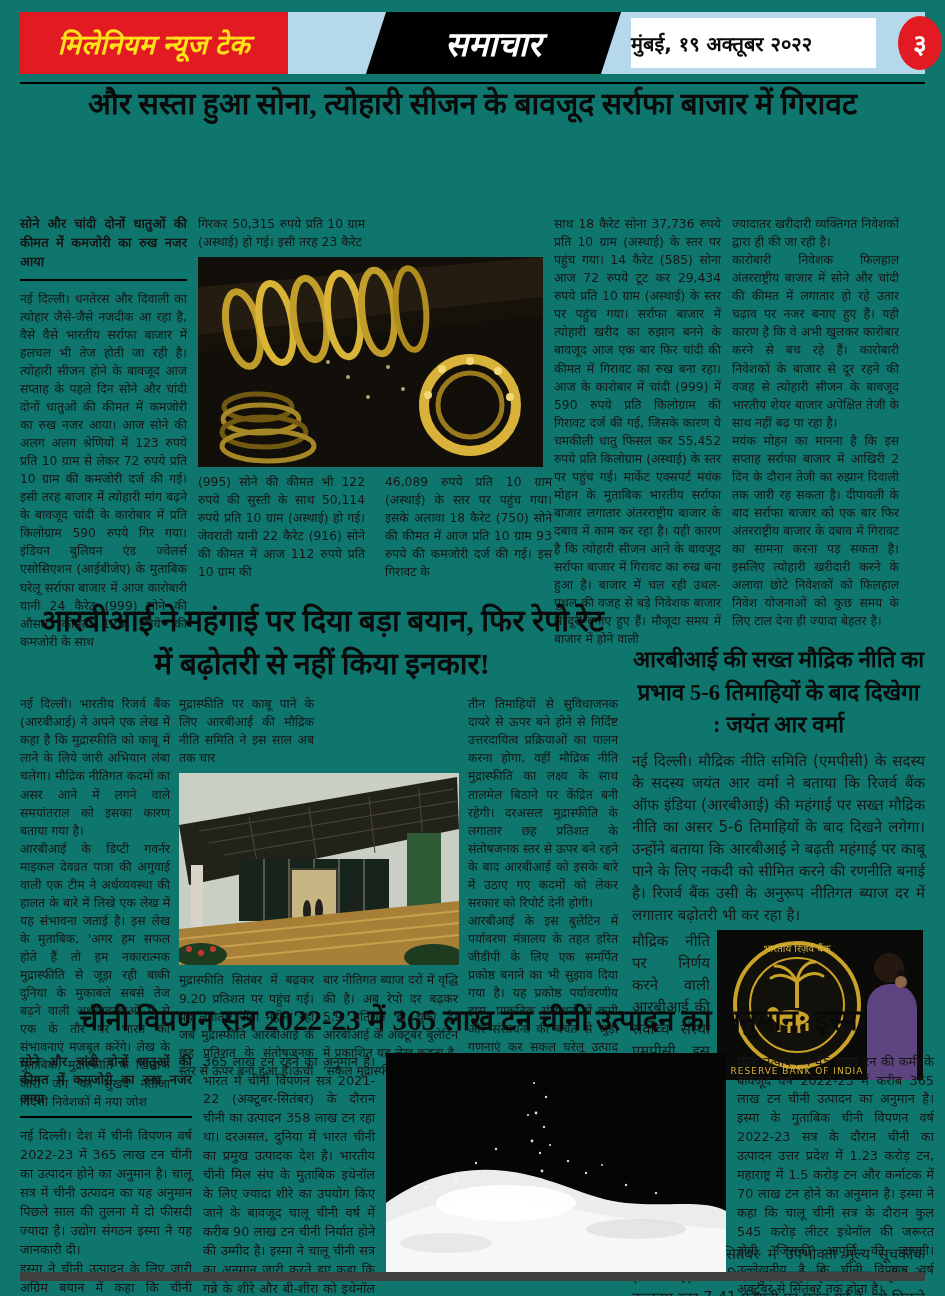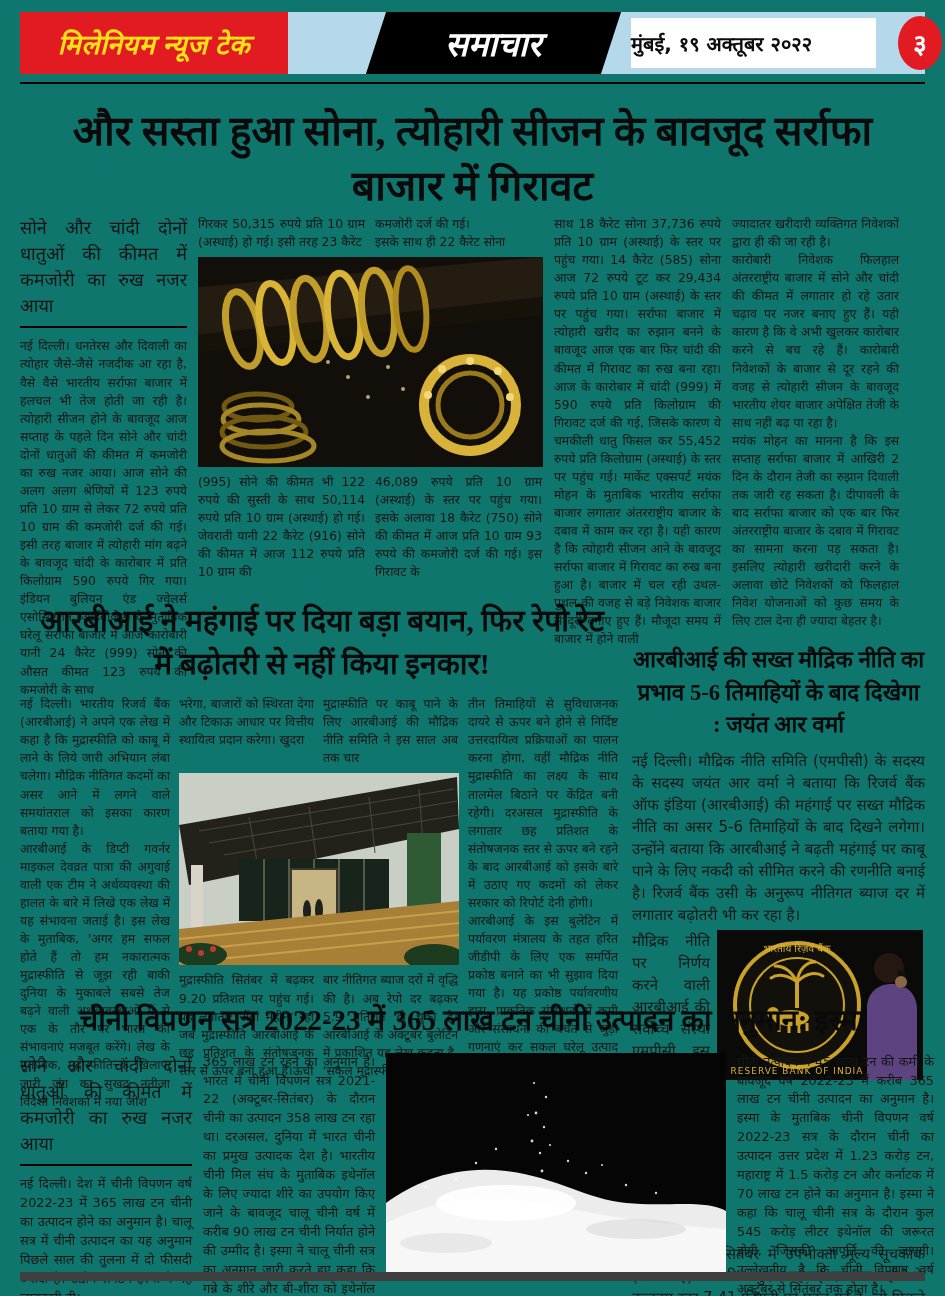--- a/index.html
+++ b/index.html
@@ -37,41 +37,41 @@
   .date-text { font-weight:bold; font-size:20px; color:#0c0c0c; white-space:nowrap; }
   .page-badge {
     margin-left:22px; width:44px; height:54px; background:#e21b22; border-radius:50%;
     display:flex; align-items:center; justify-content:center; flex:none;
   }
   .page-badge-text { color:#fff; font-weight:bold; font-size:26px; }
   .mast-rule { position:absolute; left:20px; top:82px; width:905px; border-top:2px solid #000; }
 
   
   .h1 {
-    position:absolute; left:40px; top:104px; width:865px;
+    position:absolute; left:40px; top:84px; width:865px;
     font-family:"Liberation Serif", serif; font-weight:700; color:#0a0a0a;
-    font-size:41px; line-height:1.33; text-align:center;
+    font-size:30px; line-height:1.33; text-align:center;
   }
   .h2 {
     font-family:"Liberation Serif", serif; font-weight:700; color:#0a0a0a; text-align:center;
   }
 
   
   .bodytext {
     font-size:12.3px; line-height:1.47; text-align:justify; color:#161616;
     white-space:pre-line;
   }
-  .standfirst { font-weight:normal; font-size:18px; line-height:1.45; text-align:justify; }
+  .standfirst { font-weight:bold; font-size:13px; line-height:1.45; text-align:justify; }
   .sf-rule { border-top:2px solid #000; margin:7px 0 9px 0; }
 
   
   .story1 { position:absolute; left:20px; top:215px; width:905px; height:378px; display:flex; gap:11px; }
   .s1col { width:167px; flex:none; }
   .s1mid { width:345px; flex:none; display:flex; flex-direction:column; }
-  .s1row { display:flex; gap:10px; }
+  .s1row { display:flex; gap:20px; }
   .s1row .half { width:167px; flex:none; }
   .photo { display:block; margin:6px 0; }
 
   
   .story2 { position:absolute; left:20px; top:600px; width:905px; display:flex; gap:14px; }
   .s2left { width:598px; flex:none; }
   .s2left .h2 { font-size:30px; line-height:1.42; margin:0 4px 10px 10px; }
   .s2grid { display:flex; gap:9px; }
   .s2col { width:150px; flex:none; }
   .s2mid { width:280px; flex:none; display:flex; flex-direction:column; }
@@ -121,22 +121,20 @@
   <section class="story1">
     <div class="s1col">
       <div class="standfirst">सोने और चांदी दोनों धातुओं की कीमत में कमजोरी का रुख नजर आया</div>
       <div class="sf-rule"></div>
       <div class="bodytext">नई दिल्ली। धनतेरस और दिवाली का त्योहार जैसे-जैसे नजदीक आ रहा है, वैसे वैसे भारतीय सर्राफा बाजार में हलचल भी तेज होती जा रही है। त्योहारी सीजन होने के बावजूद आज सप्ताह के पहले दिन सोने और चांदी दोनों धातुओं की कीमत में कमजोरी का रुख नजर आया। आज सोने की अलग अलग श्रेणियों में 123 रुपये प्रति 10 ग्राम से लेकर 72 रुपये प्रति 10 ग्राम की कमजोरी दर्ज की गई। इसी तरह बाजार में त्योहारी मांग बढ़ने के बावजूद चांदी के कारोबार में प्रति किलोग्राम 590 रुपये गिर गया। इंडियन बुलियन एंड ज्वेलर्स एसोसिएशन (आईबीजेए) के मुताबिक घरेलू सर्राफा बाजार में आज कारोबारी यानी 24 कैरेट (999) सोने की औसत कीमत 123 रुपये की कमजोरी के साथ</div>
     </div>
 
     <div class="s1mid">
       <div class="s1row">
         <div class="half bodytext">गिरकर 50,315 रुपये प्रति 10 ग्राम (अस्थाई) हो गई। इसी तरह 23 कैरेट</div>
-        <div class="half bodytext">कमजोरी दर्ज की गई।
-इसके साथ ही 22 कैरेट सोना</div>
       </div>
 
       <svg class="photo" width="345" height="210" viewBox="0 0 345 210">
         <rect width="345" height="210" fill="#120f0a"></rect>
         <polygon points="0,30 345,0 345,40 0,78" fill="#241c10"></polygon>
         <polygon points="0,78 345,40 345,58 0,96" fill="#171209"></polygon>
         <g stroke="#caa52c" fill="none" opacity="0.95">
           <ellipse cx="45" cy="72" rx="16" ry="38" stroke-width="7" transform="rotate(-12 45 72)"></ellipse>
           <ellipse cx="78" cy="66" rx="16" ry="40" stroke-width="7" transform="rotate(-10 78 66)" stroke="#e3bd3a"></ellipse>
           <ellipse cx="112" cy="62" rx="16" ry="41" stroke-width="7" transform="rotate(-8 112 62)"></ellipse>
@@ -180,21 +178,20 @@
   </section>
 
   <section class="story2">
     <div class="s2left">
       <h2 class="h2">आरबीआई ने महंगाई पर दिया बड़ा बयान, फिर रेपो रेट में बढ़ोतरी से नहीं किया इनकार!</h2>
       <div class="s2grid">
         <div class="s2col bodytext">नई दिल्ली। भारतीय रिजर्व बैंक (आरबीआई) ने अपने एक लेख में कहा है कि मुद्रास्फीति को काबू में लाने के लिये जारी अभियान लंबा चलेगा। मौद्रिक नीतिगत कदमों का असर आने में लगने वाले समयांतराल को इसका कारण बताया गया है।
 आरबीआई के डिप्टी गवर्नर माइकल देवव्रत पात्रा की अगुवाई वाली एक टीम ने अर्थव्यवस्था की हालत के बारे में लिखे एक लेख में यह संभावना जताई है। इस लेख के मुताबिक, 'अगर हम सफल होते हैं तो हम नकारात्मक मुद्रास्फीति से जूझ रही बाकी दुनिया के मुकाबले सबसे तेज बढ़ने वाली अर्थव्यवस्थाओं में से एक के तौर पर भारत की संभावनाएं मजबूत करेंगे। लेख के मुताबिक, मुद्रास्फीति के खिलाफ जारी जंग का सुखद नतीजा विदेशी निवेशकों में नया जोश</div>
         <div class="s2mid">
           <div class="s2row">
-            <div class="half bodytext">भरेगा, बाजारों को स्थिरता देगा और टिकाऊ आधार पर वित्तीय स्थायित्व प्रदान करेगा। खुदरा</div>
             <div class="half bodytext">मुद्रास्फीति पर काबू पाने के लिए आरबीआई की मौद्रिक नीति समिति ने इस साल अब तक चार</div>
           </div>
 
           <svg class="photo" width="280" height="192" viewBox="0 0 280 192">
             <rect width="280" height="192" fill="#c9cfc4"></rect>
             <polygon points="0,52 278,4 280,56 10,112" fill="#23221a"></polygon>
             <g stroke="#4a483a" stroke-width="1">
               <line x1="20" y1="58" x2="275" y2="16"></line>
                 <line x1="30" y1="70" x2="278" y2="28"></line>
               <line x1="45" y1="82" x2="279" y2="42"></line>

